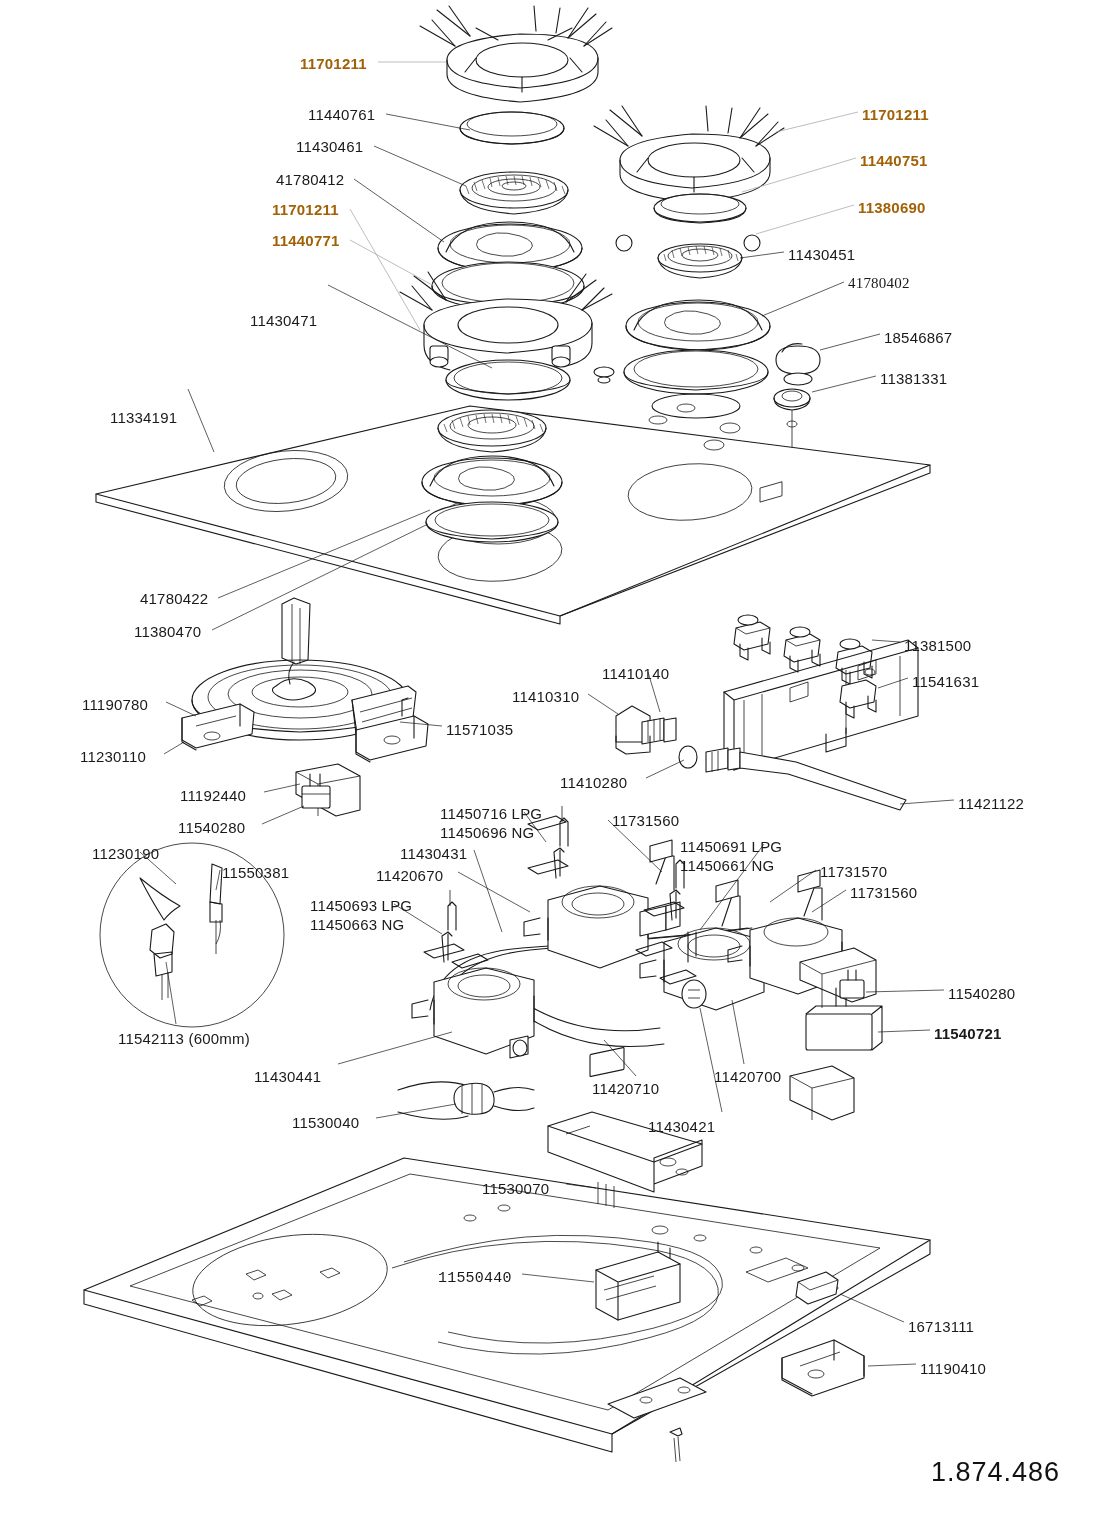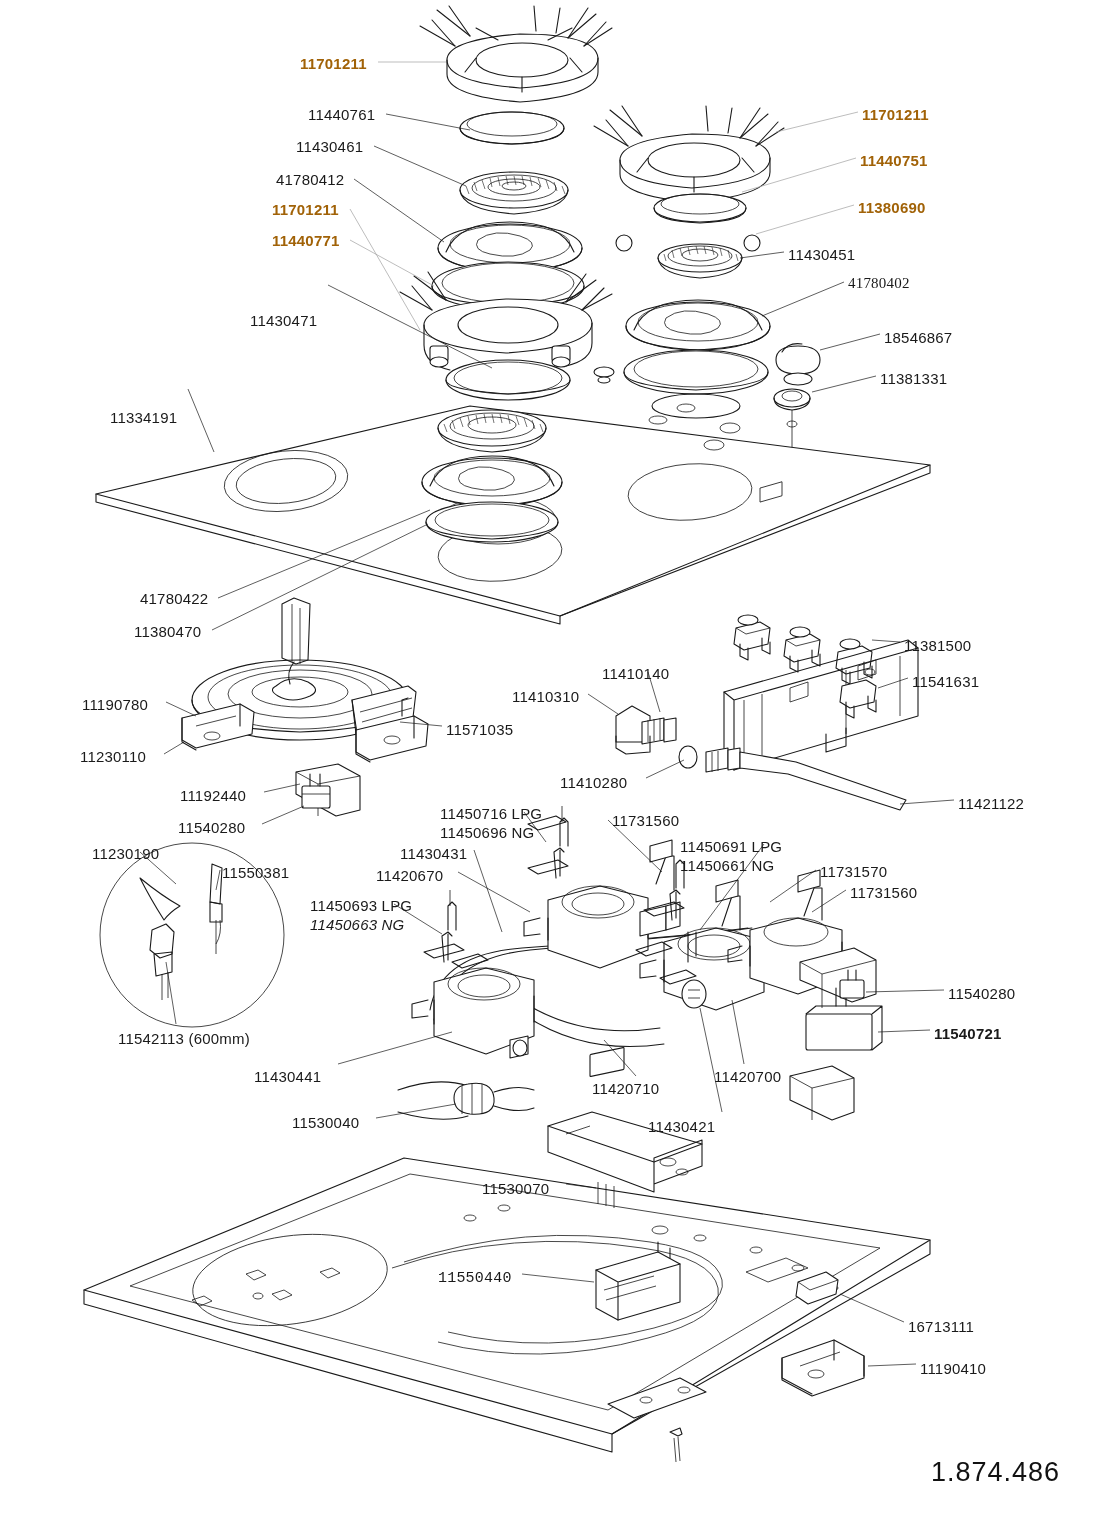--- a/index.html
+++ b/index.html
@@ -537,21 +537,21 @@
       <div class="lbl" style="left: 180px; top: 787px;">11192440</div>
       <div class="lbl" style="left: 178px; top: 819px;">11540280</div>
       <div class="lbl" style="left: 92px; top: 845px;">11230190</div>
       <div class="lbl" style="left: 222px; top: 864px;">11550381</div>
       <div class="lbl" style="left: 118px; top: 1030px;">11542113  (600mm)</div>
       <div class="lbl" style="left: 440px; top: 805px;">11450716  LPG</div>
       <div class="lbl" style="left: 440px; top: 824px;">11450696  NG</div>
       <div class="lbl" style="left: 400px; top: 845px;">11430431</div>
       <div class="lbl" style="left: 376px; top: 867px;">11420670</div>
       <div class="lbl" style="left: 310px; top: 897px;">11450693  LPG</div>
-      <div class="lbl" style="left: 310px; top: 916px; font-style: italic;">11450663  NG</div>
+      <div class="lbl" style="left: 310px; top: 916px;">11450663  NG</div>
       <div class="lbl" style="left: 612px; top: 812px;">11731560</div>
       <div class="lbl" style="left: 680px; top: 838px;">11450691  LPG</div>
       <div class="lbl" style="left: 680px; top: 857px;">11450661  NG</div>
       <div class="lbl" style="left: 820px; top: 863px;">11731570</div>
       <div class="lbl" style="left: 850px; top: 884px;">11731560</div>
       <div class="lbl" style="left: 948px; top: 985px;">11540280</div>
       <div class="lbl" style="left: 934px; top: 1025px; font-weight: bold;">11540721</div>
       <div class="lbl" style="left: 254px; top: 1068px;">11430441</div>
       <div class="lbl" style="left: 592px; top: 1080px;">11420710</div>
       <div class="lbl" style="left: 714px; top: 1068px;">11420700</div>

